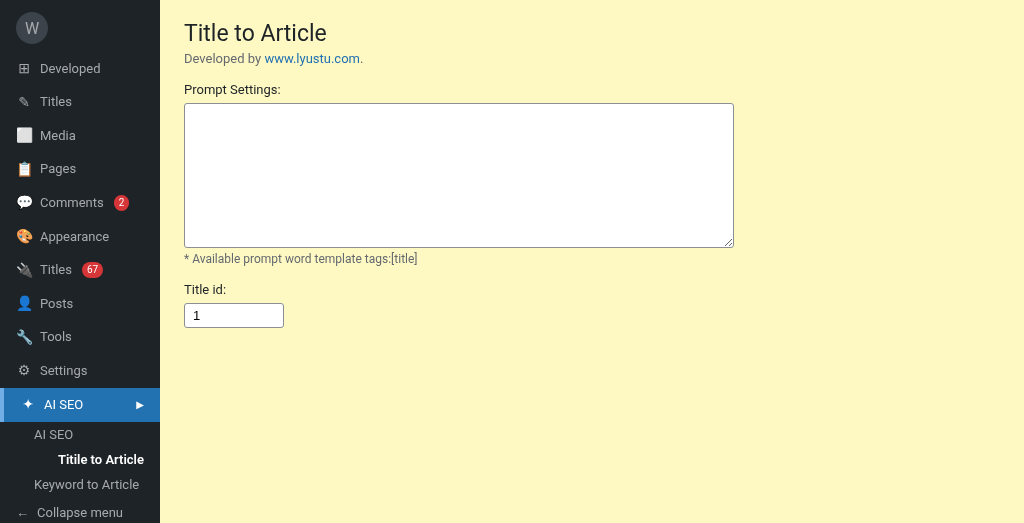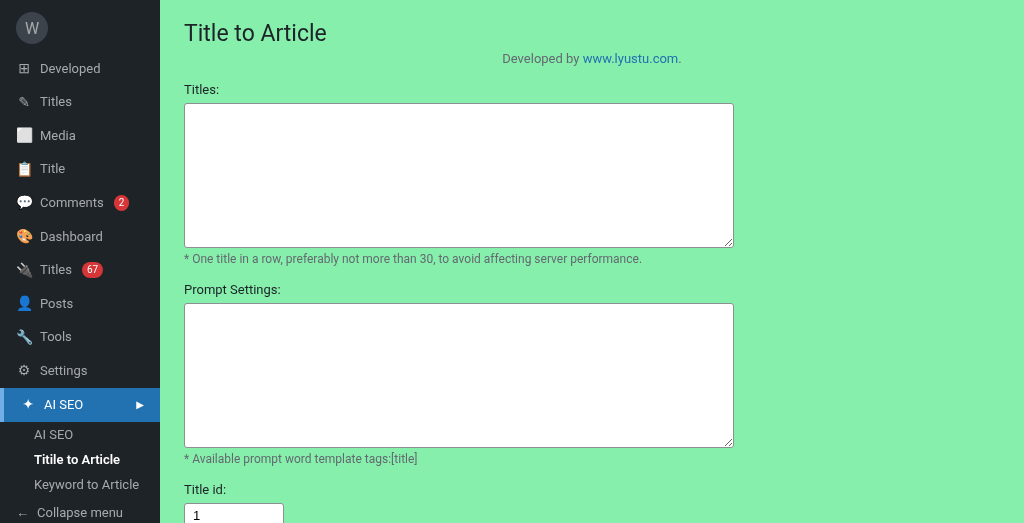--- a/index.html
+++ b/index.html
@@ -58,50 +58,49 @@
       background: #1d2327;
       padding-left: 0;
     }
     .submenu-item {
       display: block;
       padding: 5px 16px 5px 34px;
       color: #a7aaad;
       cursor: pointer;
       font-size: 13px;
     }
-    .submenu-item.active { color: #fff; font-weight: 600; }
+    .submenu-item.active { color: #fff; font-weight: 600; text-align: right; }
     .collapse-menu {
       display: flex;
       align-items: center;
       gap: 8px;
       padding: 8px 16px;
       color: #a7aaad;
       cursor: pointer;
       font-size: 13px;
       margin-top: auto;
     }
 
     
     #main {
       flex: 1;
-      background: #86efac;
+      background: #fef9c3;
       padding: 20px 24px;
       overflow-y: auto;
     }
     .page-title {
       font-size: 23px;
       font-weight: 400;
       color: #1d2327;
       margin-bottom: 4px;
     }
     .developed-by {
       font-size: 13px;
       color: #646970;
       margin-bottom: 16px;
-      text-align: center;
     }
     .developed-by a {
       color: #2271b1;
       text-decoration: none;
     }
 
     .field-label {
       display: block;
       font-size: 13px;
       color: #1d2327;
@@ -154,30 +153,30 @@
   <div class="nav-item">
     <span class="nav-icon">✎</span>
     <span>Titles</span>
   </div>
   <div class="nav-item">
     <span class="nav-icon">⬜</span>
     <span>Media</span>
   </div>
   <div class="nav-item">
     <span class="nav-icon">📋</span>
-    <span>Title</span>
+    <span>Pages</span>
   </div>
   <div class="nav-item">
     <span class="nav-icon">💬</span>
     <span>Comments</span>
     <span class="badge">2</span>
   </div>
   <div class="nav-item">
     <span class="nav-icon">🎨</span>
-    <span>Dashboard</span>
+    <span>Appearance</span>
   </div>
   <div class="nav-item">
     <span class="nav-icon">🔌</span>
     <span>Titles</span>
     <span class="badge">67</span>
   </div>
   <div class="nav-item">
     <span class="nav-icon">👤</span>
     <span>Posts</span>
   </div>
@@ -207,25 +206,20 @@
     <span>Collapse menu</span>
   </div>
 </nav>
 
 <main id="main">
   <h1 class="page-title">Title to Article</h1>
   <p class="developed-by">
     <span>Developed by </span><a href="#">www.lyustu.com</a>.
   </p>
 
-  <div class="field-group">
-    <label class="field-label">Titles:</label>
-    <textarea class="wp-textarea" style=""></textarea>
-    <p class="field-hint">* One title in a row, preferably not more than 30, to avoid affecting server performance.</p>
-  </div>
 
   <div class="field-group">
     <label class="field-label">Prompt Settings:</label>
     <textarea class="wp-textarea" style=""></textarea>
     <p class="field-hint">* Available prompt word template tags:[title]</p>
   </div>
 
   <div class="field-group">
     <label class="field-label">Title id:</label>
     <input type="text" class="user-id-input" value="1" style="">

